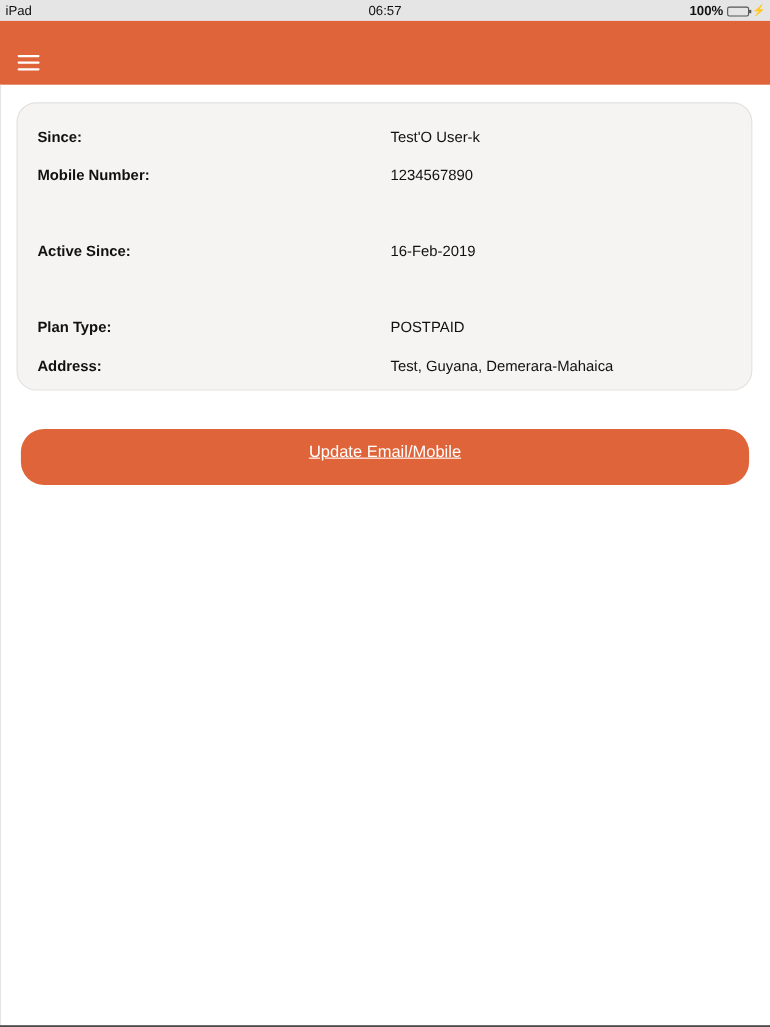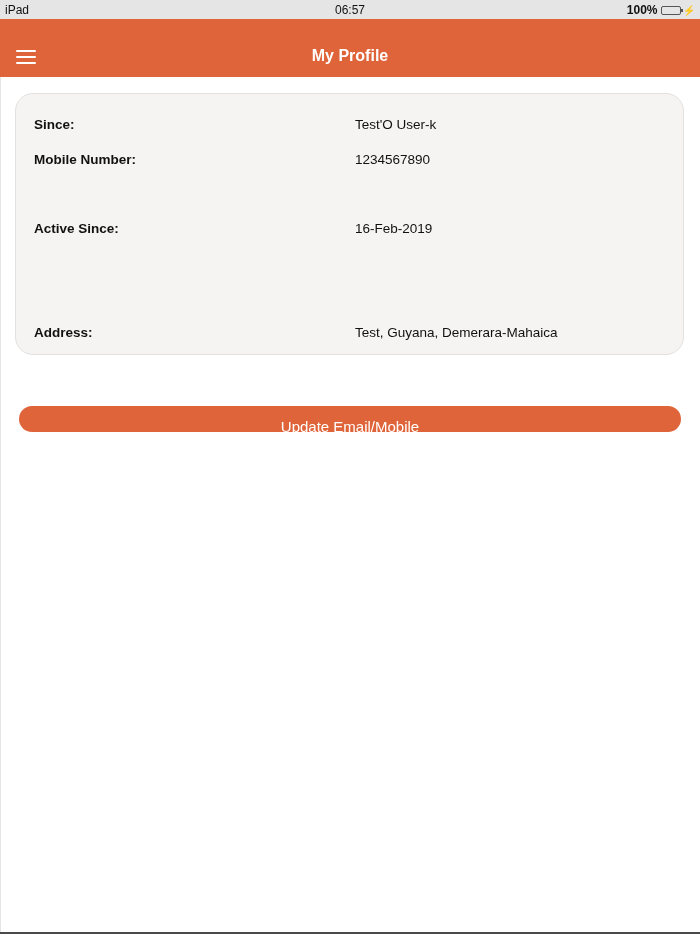--- a/index.html
+++ b/index.html
@@ -14,21 +14,21 @@
   .bolt { font-size:10px; }
   .navbar { position:absolute; left:0; top:19px; width:700px; height:58px; background:#df643a; }
   .navbar .title { position:absolute; left:0; right:0; top:28px; text-align:center; color:#fff; font-size:16px; font-weight:bold; }
   .menu-btn { position:absolute; left:16px; top:31px; width:20px; height:14px; cursor:pointer; }
   .menu-btn span { display:block; height:2px; background:#fff; margin-bottom:4px; border-radius:1px; }
   .frame { position:absolute; left:0; top:77px; width:699px; height:855px; border-left:1px solid #e4e4e4; border-right:1px solid #e4e4e4; }
   .card { position:absolute; left:15px; top:93px; width:669px; height:262px; background:#f6f4f3; border:1px solid #e3e1e0; border-radius:18px; box-sizing:border-box; }
   .row { position:absolute; left:18px; width:640px; height:20px; font-size:13.5px; color:#111; }
   .row .label { position:absolute; left:0; font-weight:bold; }
   .row .value { position:absolute; left:321px; }
-  .update-btn { position:absolute; left:19px; top:406px; width:662px; height:26px; background:#df643a; border-radius:21px; color:#fff; font-size:15px; text-align:center; line-height:41px; cursor:pointer;text-decoration:underline; }
+  .update-btn { position:absolute; left:19px; top:390px; width:662px; height:51px; background:#df643a; border-radius:21px; color:#fff; font-size:15px; text-align:center; line-height:41px; cursor:pointer;text-decoration:underline; }
   .bottombar { position:absolute; left:0; bottom:0; width:700px; height:2px; background:#4a4a4a; }
 </style>
 </head>
 <body>
 
 <div class="statusbar">
   <span class="left">iPad</span>
   <span class="center">06:57</span>
   <span class="right">
     <span>100%</span>
@@ -36,38 +36,41 @@
     <span class="bolt">⚡</span>
   </span>
 </div>
 
 <div class="navbar">
   <div class="menu-btn">
     <span></span>
     <span></span>
     <span></span>
   </div>
-  <div class="title">My Profile</div>
 </div>
 
 <div class="frame"></div>
 
 <div class="card">
   <div class="row" style="top:23px">
     <span class="label">Since:</span>
     <span class="value">Test'O User-k</span>
   </div>
   <div class="row" style="top:58px">
     <span class="label">Mobile Number:</span>
     <span class="value">1234567890</span>
   </div>
   <div class="row" style="top:127px">
     <span class="label">Active Since:</span>
     <span class="value">16-Feb-2019</span>
   </div>
+  <div class="row" style="top:196px">
+    <span class="label">Plan Type:</span>
+    <span class="value">POSTPAID</span>
+  </div>
   <div class="row" style="top:231px">
     <span class="label">Address:</span>
     <span class="value">Test, Guyana, Demerara-Mahaica</span>
   </div>
 </div>
 
 <div class="update-btn">Update Email/Mobile</div>
 
 <div class="bottombar"></div>
 

